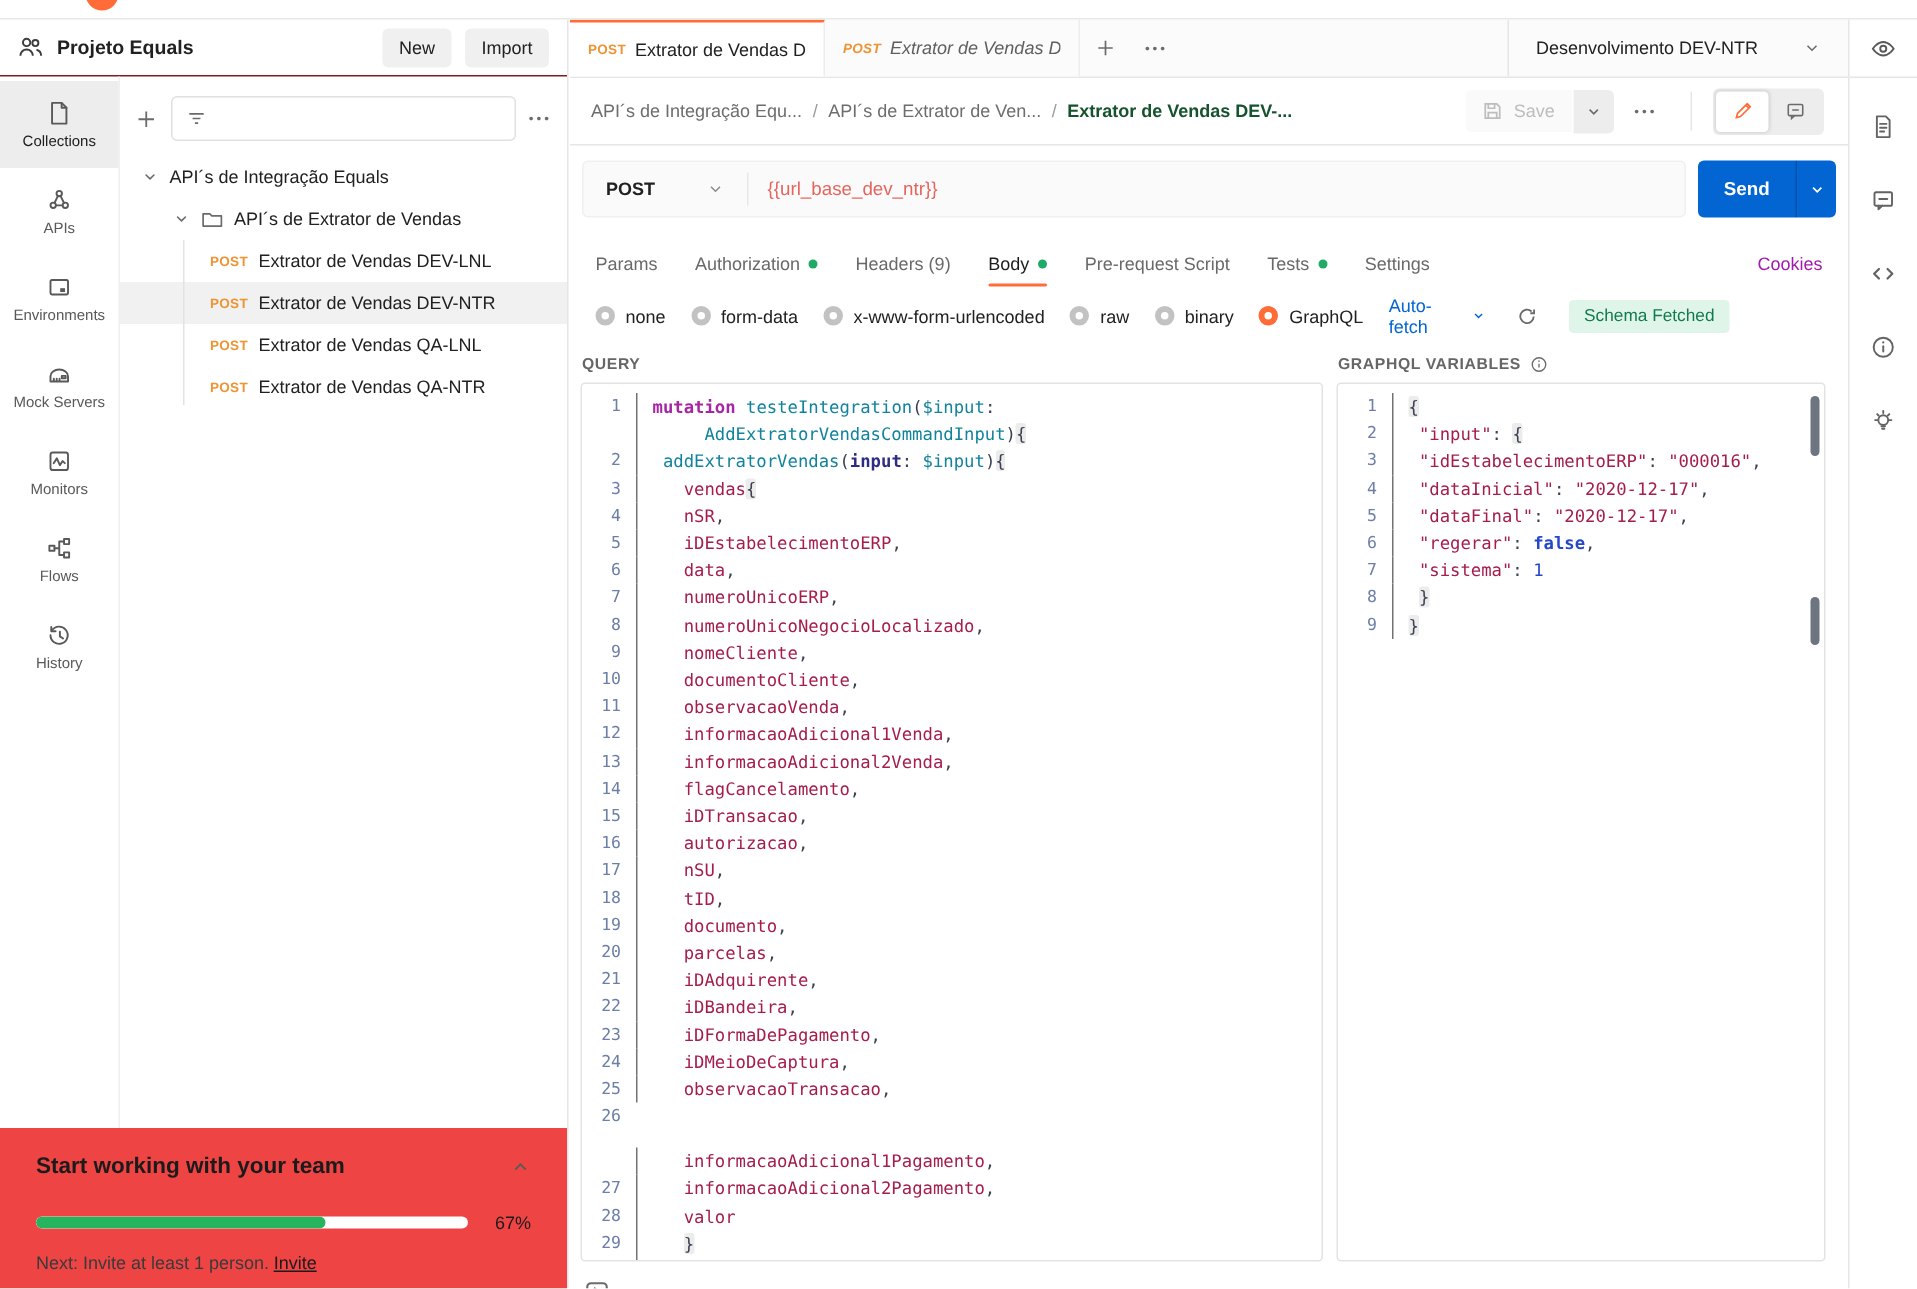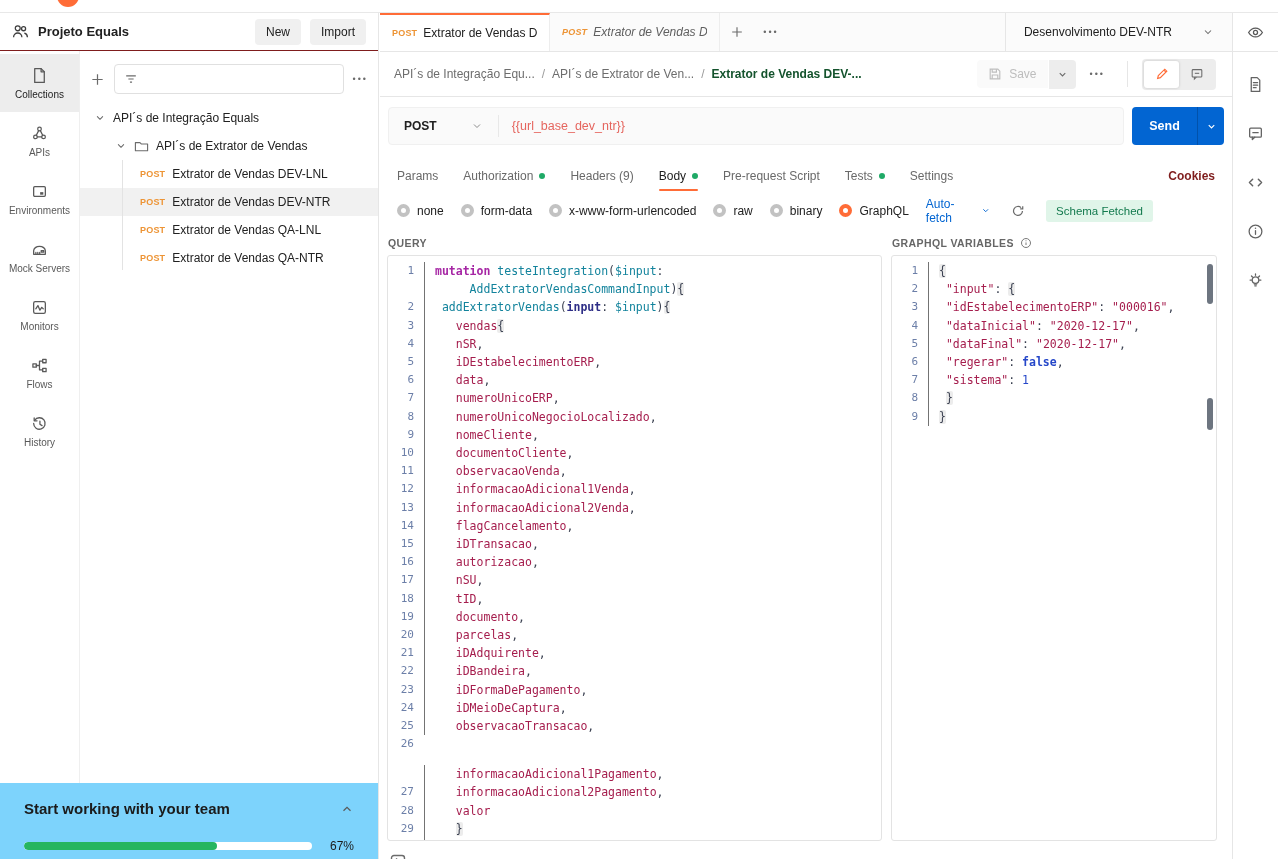--- a/index.html
+++ b/index.html
@@ -28,21 +28,21 @@
   .tree-row{height:28px;display:flex;align-items:center;font-size:12px;color:#212121;gap:7px}
   .tree-row.selected{background:#f1f1f1}
   .row-collection{padding-left:14px}
   .row-folder{padding-left:35px}
   .row-request{padding-left:60px}
   .req-group{position:relative}
   .req-group::before{content:'';position:absolute;left:42px;top:0;bottom:2px;width:1px;background:#e3e3e3}
   .post-label{color:#ed9435;font-size:9px;font-weight:bold;letter-spacing:.2px}
 
   
-  .onboarding{flex:none;height:76px;background:#7dd3fc;padding:17px 24px 0 24px}
+  .onboarding{flex:none;height:107px;background:#ef4444;padding:17px 24px 0 24px}
   .ob-title-row{display:flex;align-items:center}
   .ob-title{font-size:15px;font-weight:bold;color:#1b1b1b;margin-right:auto}
   .ob-progress-row{display:flex;align-items:center;margin-top:22px;gap:14px}
   .track{flex:1;height:8px;background:#fff;border-radius:4px;overflow:hidden}
   .fill{height:100%;border-radius:4px;background:#26b55f}
   .ob-pct{font-size:12px;color:#1b1b1b;width:28px;text-align:right}
   .ob-next{margin-top:13px;font-size:12px;color:#3a3a3a}
   .invite-link{color:#1b1b1b;text-decoration:underline;margin-left:3px}
 
   
@@ -76,21 +76,21 @@
   .url-text{padding:0 13px;color:#e5655e;font-size:12.5px;white-space:nowrap;overflow:hidden}
   .send-btn{width:92px;height:38px;flex:none;background:#0265d2;border-radius:4px;color:#fff;display:flex;overflow:hidden}
   .send-main{flex:1;display:flex;align-items:center;justify-content:center;font-weight:700;font-size:12.5px}
   .send-chev{width:27px;display:flex;align-items:center;justify-content:center;border-left:1px solid rgba(0,0,0,.18)}
 
   .req-tabs{display:flex;align-items:center;padding:0 17px;height:37px;gap:25px;font-size:12px;color:#696969}
   .rtab{display:flex;align-items:center;gap:6px;height:100%;position:relative;white-space:nowrap}
   .rtab.active{color:#1c1c1c}
   .rtab.active::after{content:'';position:absolute;left:0;right:0;bottom:3px;height:2px;background:#ff6c37;border-radius:1px}
   .gdot{width:6px;height:6px;border-radius:50%;background:#1faa67;flex:none}
-  .cookies{margin-left:auto;color:#7f1d1d;font-weight:700}
+  .cookies{margin-left:auto;color:#a21caf;font-weight:400}
 
   .body-row{display:flex;align-items:center;padding:0 17px;height:33px;gap:17px;font-size:12px}
   .opt{display:flex;align-items:center;gap:7px;color:#212121;white-space:nowrap}
   .radio{width:13px;height:13px;border-radius:50%;border:4px solid #c2c2c2;background:#fff;flex:none}
   .radio.sel{border-color:#ff6c37}
   .autofetch{margin-left:auto;color:#0265d2;font-weight:500;display:flex;align-items:center;gap:8px}
   .refresh{color:#6b6b6b;margin:0 4px}
   .badge{background:#e0f5e9;color:#137a4e;padding:5px 10px;border-radius:3px;font-size:11.5px;margin-right:62px;white-space:nowrap}
 
   .editors{position:absolute;left:0;right:0;top:212px;bottom:0;overflow:hidden}

